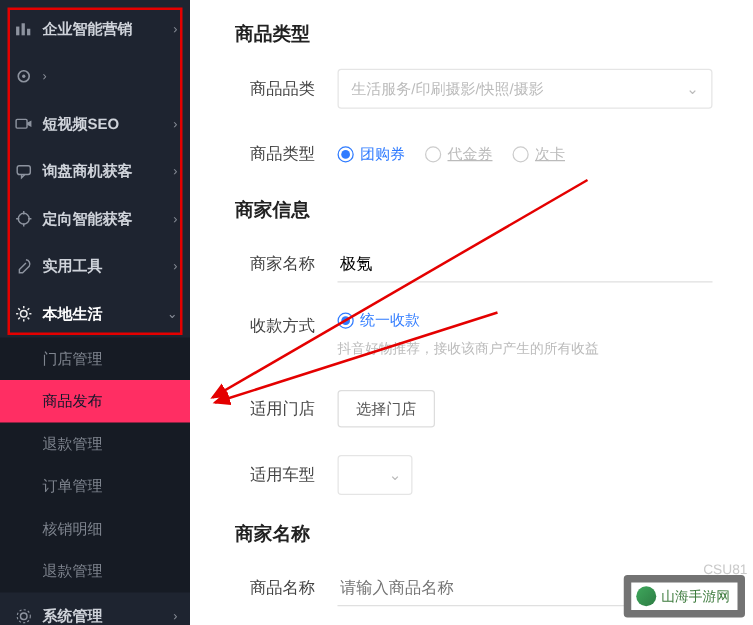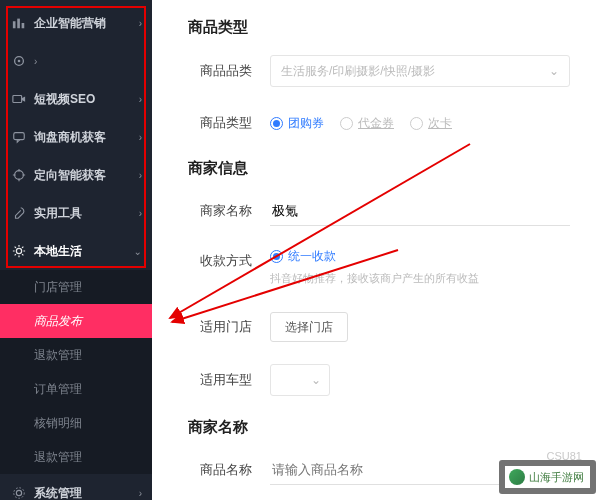--- a/index.html
+++ b/index.html
@@ -51,23 +51,22 @@
     height: 34px;
     display: flex;
     align-items: center;
     padding-left: 34px;
     font-size: 12px;
     color: #7f858f;
     cursor: pointer;
   }
   .nav-sub-item.active {
     background: #ff2e63;
-    color: #ffffff;
+    color: #0f172a;
     margin-right: 0;
-    font-style: italic;
   }
   .main {
     flex: 1;
     padding: 18px 14px 10px 36px;
     overflow: hidden;
     color: #555;
     position: relative;
   }
   .section-title {
     font-size: 15px;
@@ -163,21 +162,21 @@
     gap: 4px;
     font-size: 11px;
     color: #3c7a3c;
   }
   .watermark .logo {
     width: 16px; height: 16px; border-radius:50%;
     background: linear-gradient(135deg,#3fa85c,#2d7c44);
   }
   .cs-tag {
     position:absolute;
-    right:20px; bottom:38px;
+    right:4px; bottom:38px;
     font-size:11px;
     color:#c9c9c9;
   }
 </style>
 </head>
 <body>
 
 <div class="layout">
   <div class="sidebar">
     <div class="nav-item">

